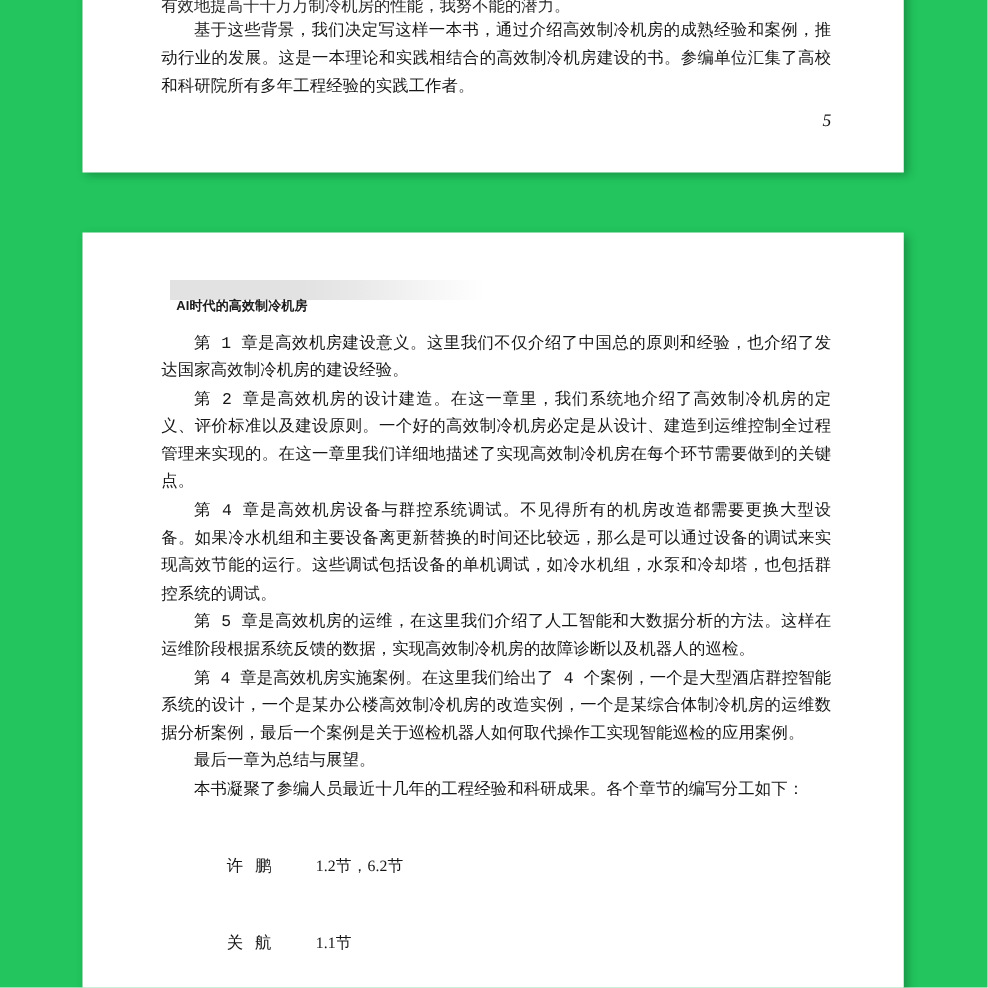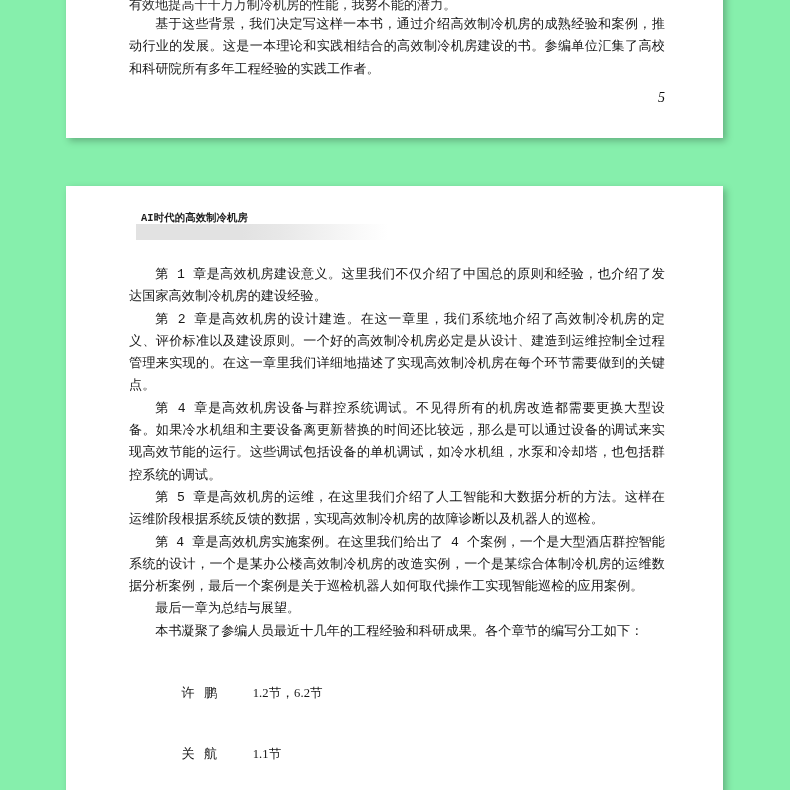--- a/index.html
+++ b/index.html
@@ -14,21 +14,21 @@
     overflow: hidden;
     position: relative;
   }
 
   .viewport {
     position: absolute;
     left: 0;
     top: 0;
     width: 790px;
     height: 790px;
-    background: #86efac;
+    background: #22c55e;
     overflow: hidden;
   }
 
   
   .page {
     position: absolute;
     background: #ffffff;
     box-shadow: 3px 3px 7px rgba(0,0,0,0.26);
     overflow: hidden;
   }
@@ -96,22 +96,22 @@
                 #e2e2e2 42%,
                 #e8e8e8 58%,
                 #f2f2f2 76%,
                 #fafafa 90%,
                 #ffffff 100%);
   }
 
   .running-header-label {
     position: absolute;
     left: 75px;
-    top: 24px;
-    font-family: Liberation Mono, monospace;
+    top: 52px;
+    font-family: Liberation Sans, sans-serif;
     font-size: 10.4px;
     font-weight: 700;
     line-height: 16px;
     color: #1c1c1c;
     letter-spacing: 0.1px;
     white-space: nowrap;
   }
 
   
   .contrib-list {

